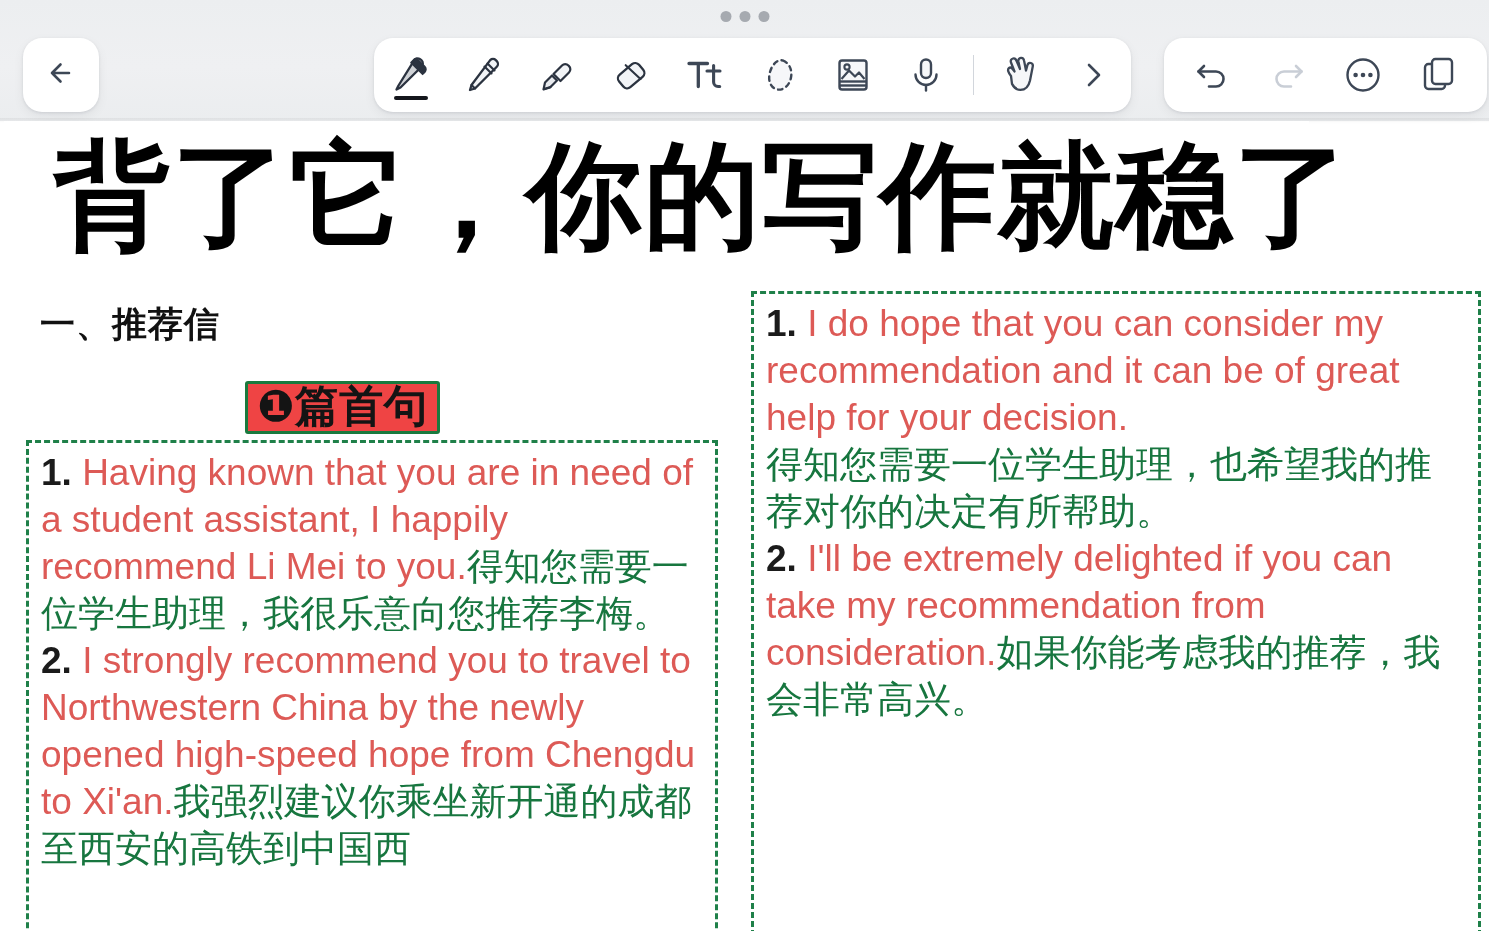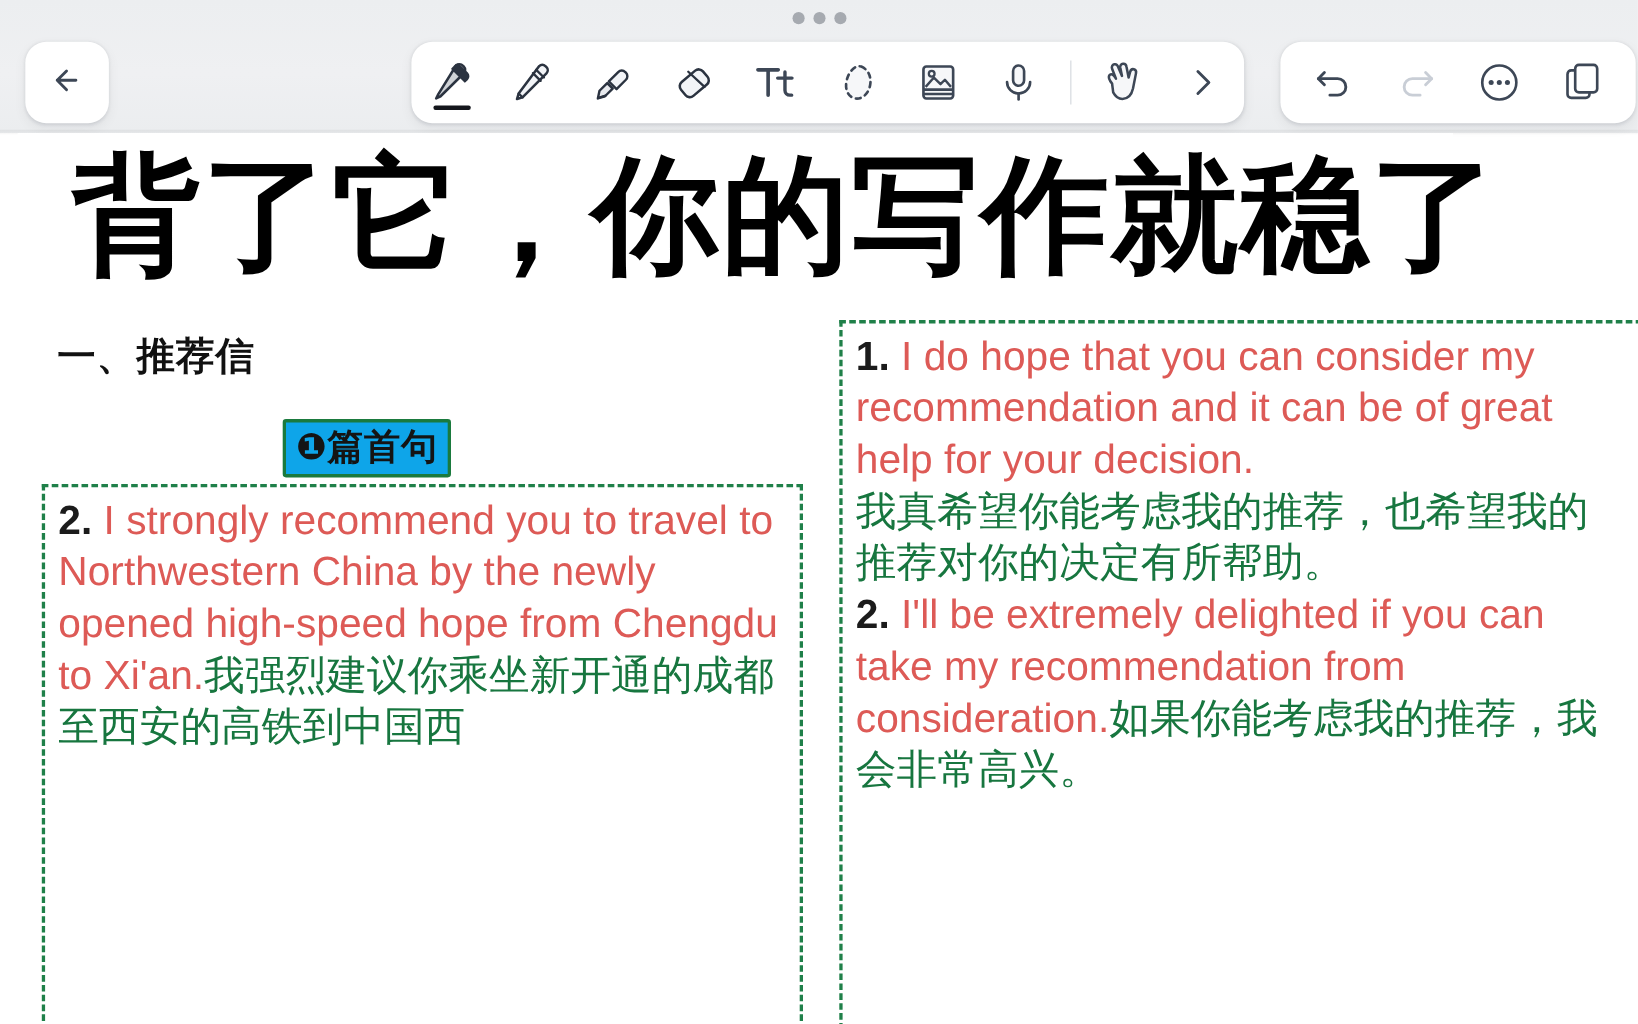--- a/index.html
+++ b/index.html
@@ -111,21 +111,21 @@
     width: 1px;
     height: 40px;
     background: #d2d6dc;
     flex: 0 0 auto;
     margin: 0 4px;
   }
 
   
   .canvas {
     position: absolute;
-    left: 16px; top: 121px;
+    left: 4px; top: 121px;
     width: 1305px;
     height: 810px;
     background: #ffffff;
   }
 
   .doc-title {
     position: absolute;
     left: 50px; top: 12px;
     width: 1400px;
     font-size: 116px;
@@ -145,25 +145,25 @@
     font-weight: 700;
     color: #111111;
     letter-spacing: 1px;
     font-family: "DejaVu Sans", "Liberation Sans", sans-serif;
     text-align: center;
   }
 
   .badge {
     position: absolute;
     left: 241px; top: 260px;
-    background: #0ea5e9;
+    background: #ef4444;
     border: 3px solid #1a7a3e;
     border-radius: 3px;
     padding: 2px 9px 5px 9px;
-    font-size: 33px;
+    font-size: 44px;
     line-height: 40px;
     font-weight: 700;
     color: #141414;
     letter-spacing: 0.5px;
     white-space: nowrap;
     font-family: "DejaVu Sans", "Liberation Sans", sans-serif;
   }
 
   .note-box {
     position: absolute;
@@ -378,34 +378,38 @@
 
     <div class="doc-title">背了它，你的写作就稳了</div>
 
     <div class="section-heading">一、推荐信</div>
 
     <div class="badge">❶篇首句</div>
 
     <div class="note-box left">
       <div class="note-inner">
 
+        <p class="entry">
+          <span class="num">1.</span>
+          <span class="en">Having known that you are in need of a student assistant, I happily recommend Li Mei to you.</span><span class="zh">得知您需要一位学生助理，我很乐意向您推荐李梅。</span>
+        </p>
 
         <p class="entry">
           <span class="num">2.</span>
           <span class="en">I strongly recommend you to travel to Northwestern China by the newly opened high-speed hope from Chengdu to Xi'an.</span><span class="zh">我强烈建议你乘坐新开通的成都至西安的高铁到中国西</span>
         </p>
       </div>
     </div>
 
     <div class="note-box right">
       <div class="note-inner">
 
         <p class="entry">
           <span class="num">1.</span>
-          <span class="en">I do hope that you can consider my recommendation and it can be of great help for your decision.</span><br><span class="zh">我真希望你能考虑我的推荐，也希望我的推荐对你的决定有所帮助。</span>
+          <span class="en">I do hope that you can consider my recommendation and it can be of great help for your decision.</span><br><span class="zh">得知您需要一位学生助理，也希望我的推荐对你的决定有所帮助。</span>
         </p>
 
         <p class="entry">
           <span class="num">2.</span>
           <span class="en">I'll be extremely delighted if you can take my recommendation from consideration.</span><span class="zh">如果你能考虑我的推荐，我会非常高兴。</span>
         </p>
 
       </div>
     </div>
 

